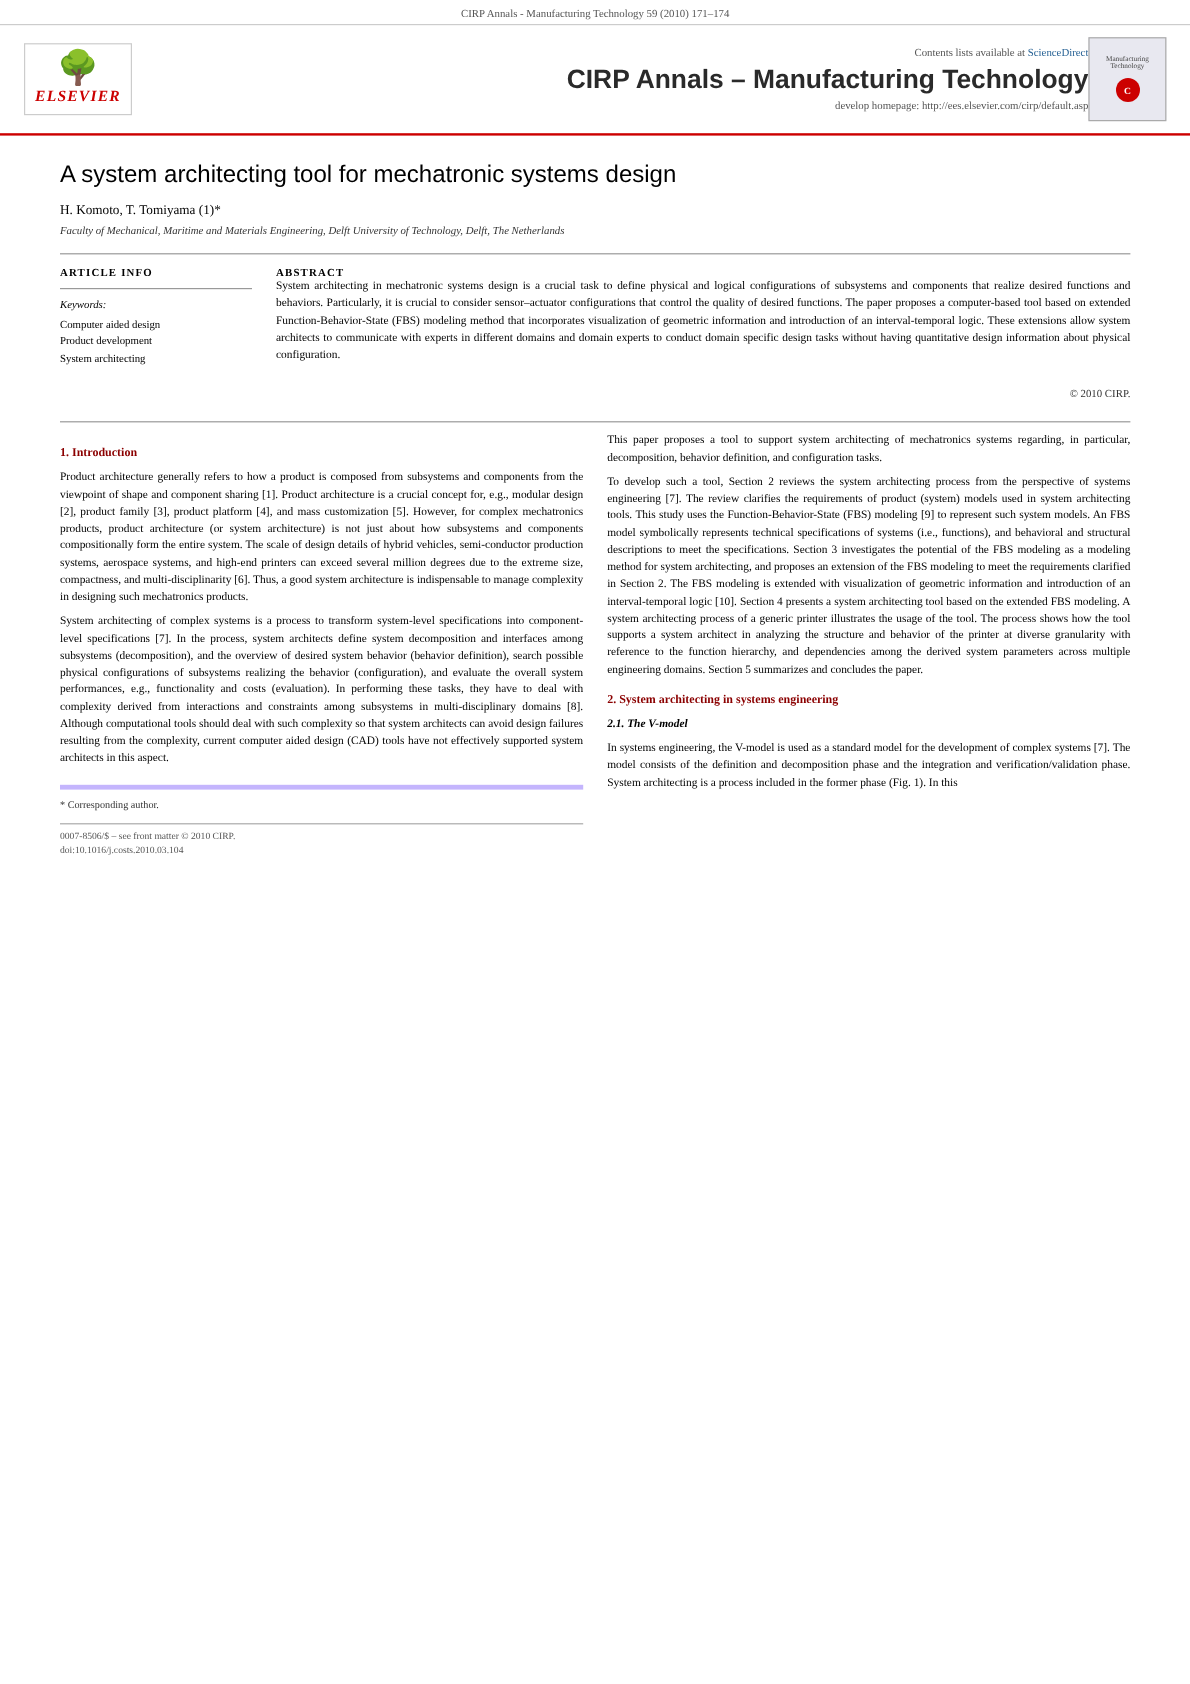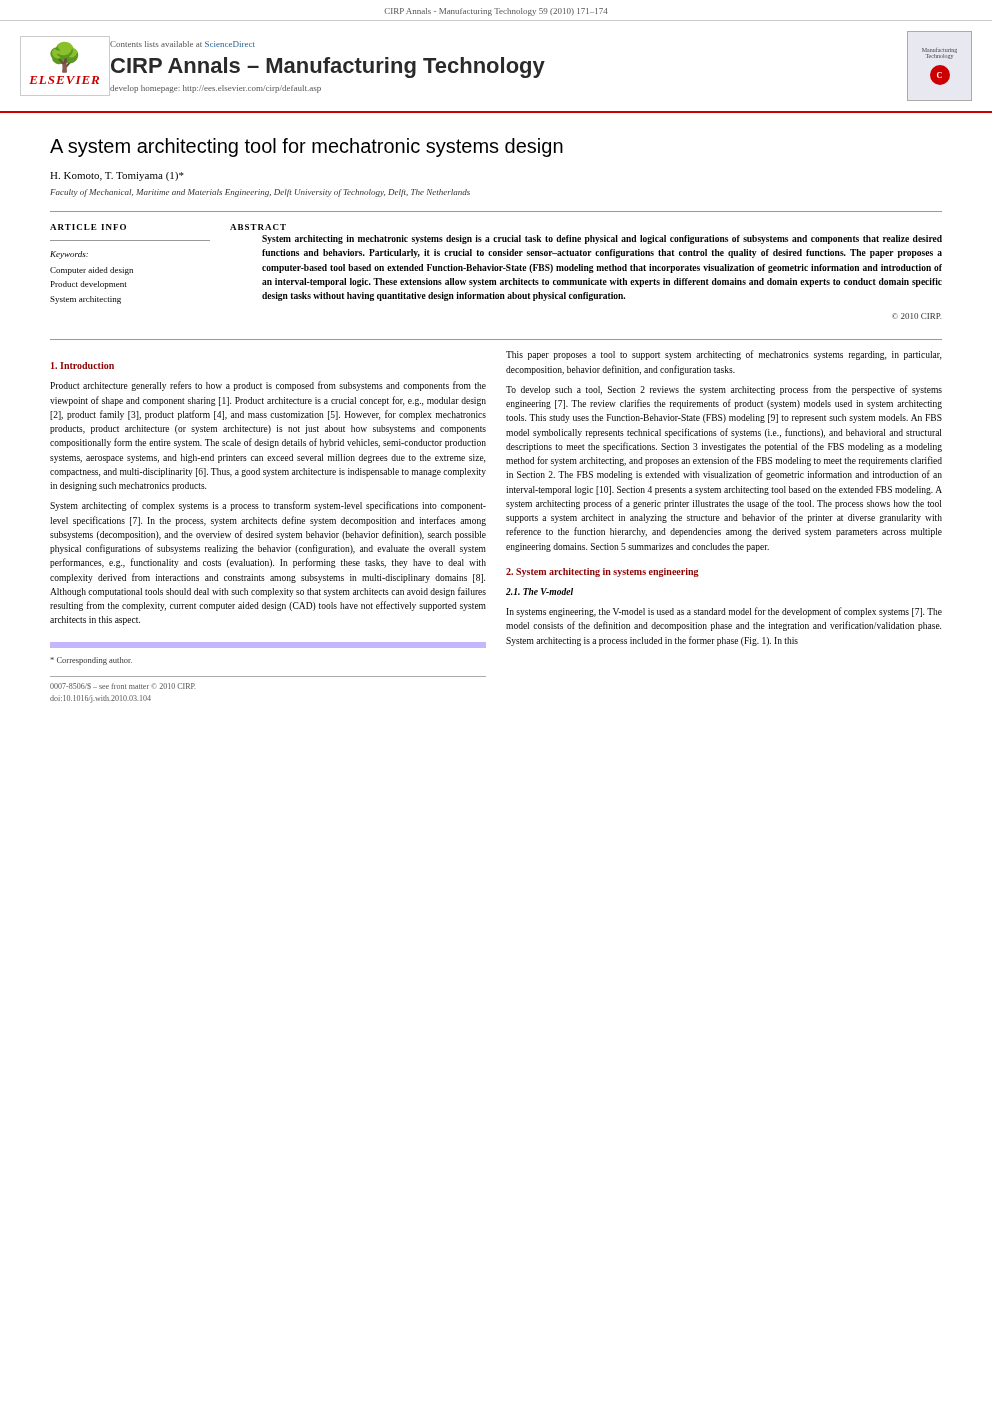--- a/index.html
+++ b/index.html
@@ -41,21 +41,21 @@
       line-height: 1;
     }
     .elsevier-logo .elsevier-text {
       font-size: 13px;
       color: #c00;
       font-weight: bold;
       font-style: italic;
       letter-spacing: 1px;
     }
     .journal-title-block {
-      text-align: left;
+      text-align: right;
       flex: 1;
     }
     .contents-available {
       font-size: 9px;
       color: #555;
       margin-bottom: 4px;
     }
     .contents-available a {
       color: #2a6496;
       text-decoration: none;
@@ -160,27 +160,26 @@
       font-size: 9px;
       font-weight: bold;
       letter-spacing: 1px;
       text-transform: uppercase;
       margin-bottom: 0;
     }
     .abstract-text {
       font-size: 9.5px;
       line-height: 1.5;
       text-align: justify;
-      font-weight: bold;
-      margin-left: 32px;
+      font-weight: normal;
     }
     .copyright-line {
       text-align: right;
       font-size: 9px;
-      margin-top: 8px;
+      margin-top: 20px;
       color: #333;
     }
     .two-col-body {
       display: flex;
       gap: 20px;
       margin-top: 8px;
     }
     .body-col {
       flex: 1;
       font-size: 9.5px;
@@ -195,21 +194,21 @@
       margin-top: 10px;
     }
     .body-text {
       font-size: 9.5px;
       line-height: 1.5;
       text-align: justify;
       margin-bottom: 6px;
     }
     .footnote-area {
       margin-top: 14px;
-      border-top: 6px solid #c4b5fd;
+      border-top: 4px solid #c4b5fd;
       padding-top: 6px;
     }
     .footnote-text {
       font-size: 8.5px;
       color: #333;
     }
     .footer-bar {
       margin-top: 10px;
       border-top: 1px solid #aaa;
       padding-top: 4px;
@@ -279,21 +278,21 @@
     <div class="body-col">
       <div class="section-heading">1.  Introduction</div>
       <div class="body-text">Product architecture generally refers to how a product is composed from subsystems and components from the viewpoint of shape and component sharing [1]. Product architecture is a crucial concept for, e.g., modular design [2], product family [3], product platform [4], and mass customization [5]. However, for complex mechatronics products, product architecture (or system architecture) is not just about how subsystems and components compositionally form the entire system. The scale of design details of hybrid vehicles, semi-conductor production systems, aerospace systems, and high-end printers can exceed several million degrees due to the extreme size, compactness, and multi-disciplinarity [6]. Thus, a good system architecture is indispensable to manage complexity in designing such mechatronics products.</div>
       <div class="body-text">System architecting of complex systems is a process to transform system-level specifications into component-level specifications [7]. In the process, system architects define system decomposition and interfaces among subsystems (decomposition), and the overview of desired system behavior (behavior definition), search possible physical configurations of subsystems realizing the behavior (configuration), and evaluate the overall system performances, e.g., functionality and costs (evaluation). In performing these tasks, they have to deal with complexity derived from interactions and constraints among subsystems in multi-disciplinary domains [8]. Although computational tools should deal with such complexity so that system architects can avoid design failures resulting from the complexity, current computer aided design (CAD) tools have not effectively supported system architects in this aspect.</div>
 
       <div class="footnote-area">
         <div class="footnote-text">* Corresponding author.</div>
       </div>
       <div class="footer-bar">
         <div>0007-8506/$ – see front matter © 2010 CIRP.</div>
-        <div>doi:10.1016/j.with.2010.03.104</div>
+        <div>doi:10.1016/j.costs.2010.03.104</div>
       </div>
     </div>
 
     <div class="body-col">
       <div class="body-text">This paper proposes a tool to support system architecting of mechatronics systems regarding, in particular, decomposition, behavior definition, and configuration tasks.</div>
       <div class="body-text">To develop such a tool, Section 2 reviews the system architecting process from the perspective of systems engineering [7]. The review clarifies the requirements of product (system) models used in system architecting tools. This study uses the Function-Behavior-State (FBS) modeling [9] to represent such system models. An FBS model symbolically represents technical specifications of systems (i.e., functions), and behavioral and structural descriptions to meet the specifications. Section 3 investigates the potential of the FBS modeling as a modeling method for system architecting, and proposes an extension of the FBS modeling to meet the requirements clarified in Section 2. The FBS modeling is extended with visualization of geometric information and introduction of an interval-temporal logic [10]. Section 4 presents a system architecting tool based on the extended FBS modeling. A system architecting process of a generic printer illustrates the usage of the tool. The process shows how the tool supports a system architect in analyzing the structure and behavior of the printer at diverse granularity with reference to the function hierarchy, and dependencies among the derived system parameters across multiple engineering domains. Section 5 summarizes and concludes the paper.</div>
       <div class="section-heading">2.  System architecting in systems engineering</div>
       <div class="section-heading" style="font-style:italic; font-weight:bold; color:#000; font-size:9.5px; margin-top:4px;">2.1.  The V-model</div>
       <div class="body-text">In systems engineering, the V-model is used as a standard model for the development of complex systems [7]. The model consists of the definition and decomposition phase and the integration and verification/validation phase. System architecting is a process included in the former phase (Fig. 1). In this</div>
     </div>

